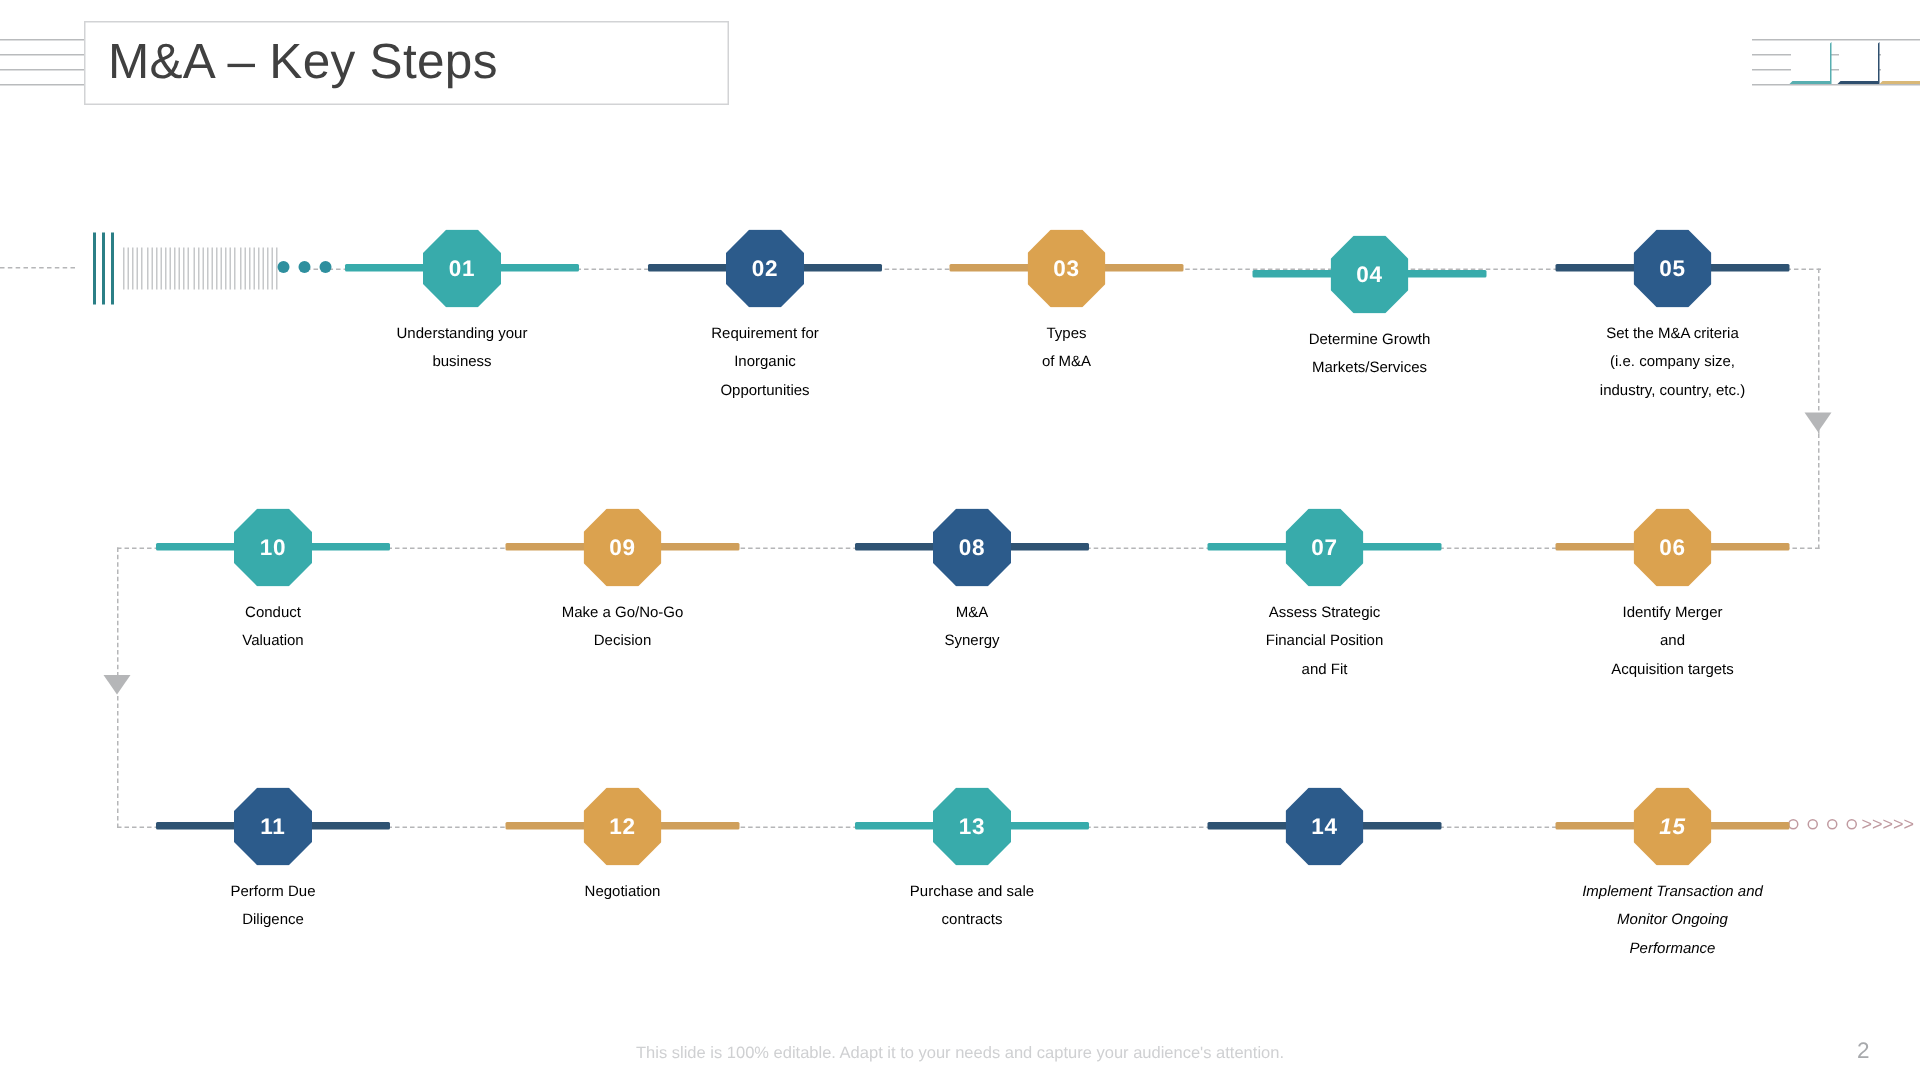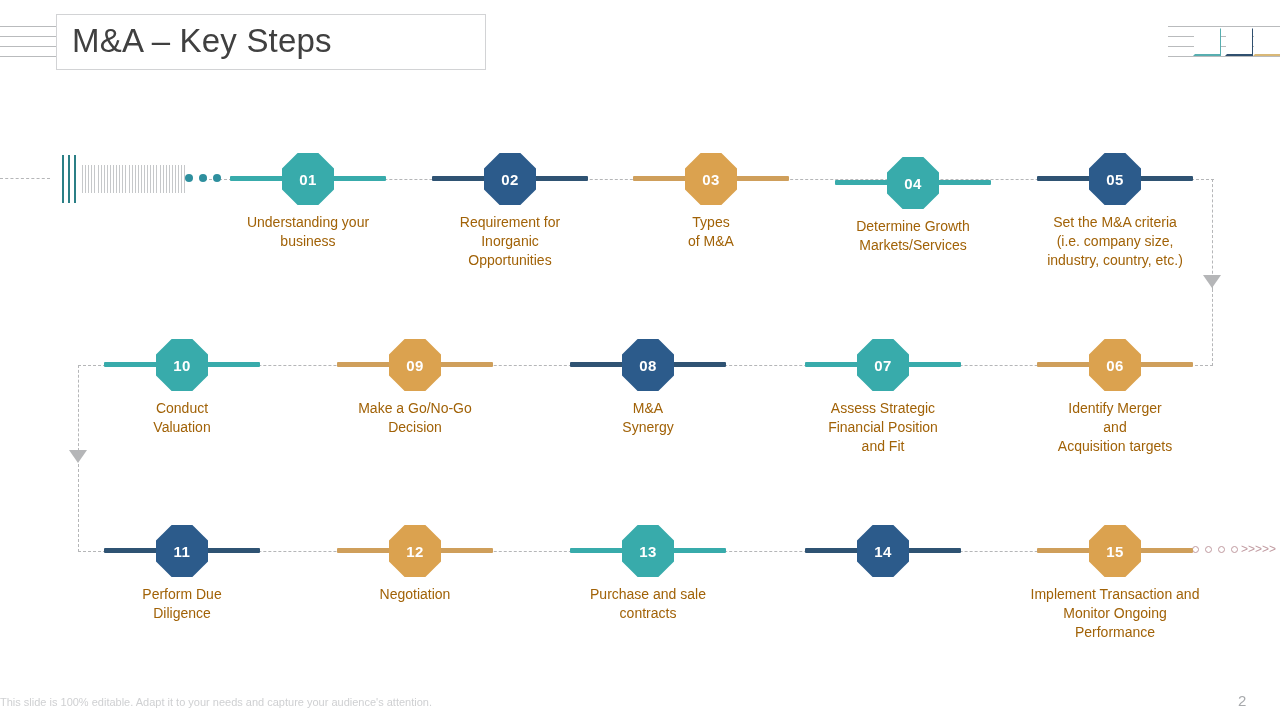--- a/index.html
+++ b/index.html
@@ -120,23 +120,23 @@
     position: absolute;
     top: 23px;
     height: 5px;
     border-radius: 1px;
   }
   .stub.l { left: 22px;  width: 54px; }
   .stub.r { left: 124px; width: 54px; }
 
   .node-label {
     margin-top: 8px;
-    font-size: 14px;
+    font-size: 10px;
     line-height: 19px;
-    color: #a16207;
+    color: #000000;
     font-weight: 400;
     white-space: pre-line;
   }
 
   .teal  { background: #38abab; }
   .navy  { background: #2c5b8b; }
   .gold  { background: #dba24f; }
   .teal-d  { background: #38abab; }
   .navy-d  { background: #2f5373; }
   .gold-d  { background: #cf9f5b; }
@@ -181,20 +181,21 @@
     color: #c09aa0;
     font-family: "Liberation Sans", sans-serif;
     line-height: 12px;
   }
 
   
   #footer-note {
     position: absolute;
     left: 0; top: 696px;
     width: 1280px;
+    text-align: center;
     font-size: 11px;
     color: #cfd0d2;
   }
   #page-num {
     position: absolute;
     left: 1238px; top: 692px;
     font-size: 15px;
     color: #a7a9ac;
   }
 </style>
@@ -411,21 +412,21 @@
       <div class="node-label">Purchase and sale
 contracts</div>
     </div>
     <div class="node" style="left: 783px; top: 525px;">
       <div class="oct-wrap">
         <div class="stub l navy-d"></div>
         <div class="stub r navy-d"></div>
         <div class="oct navy">14</div>
       </div>
     </div>
-    <div class="node" style="left: 1015px; top: 525px;">
+    <div class="node" style="left: 1015px; top: 525px; font-style: italic;">
       <div class="oct-wrap">
         <div class="stub l gold-d"></div>
         <div class="stub r gold-d"></div>
         <div class="oct gold">15</div>
       </div>
       <div class="node-label">Implement Transaction and
 Monitor Ongoing
 Performance</div>
     </div>
   </div>

